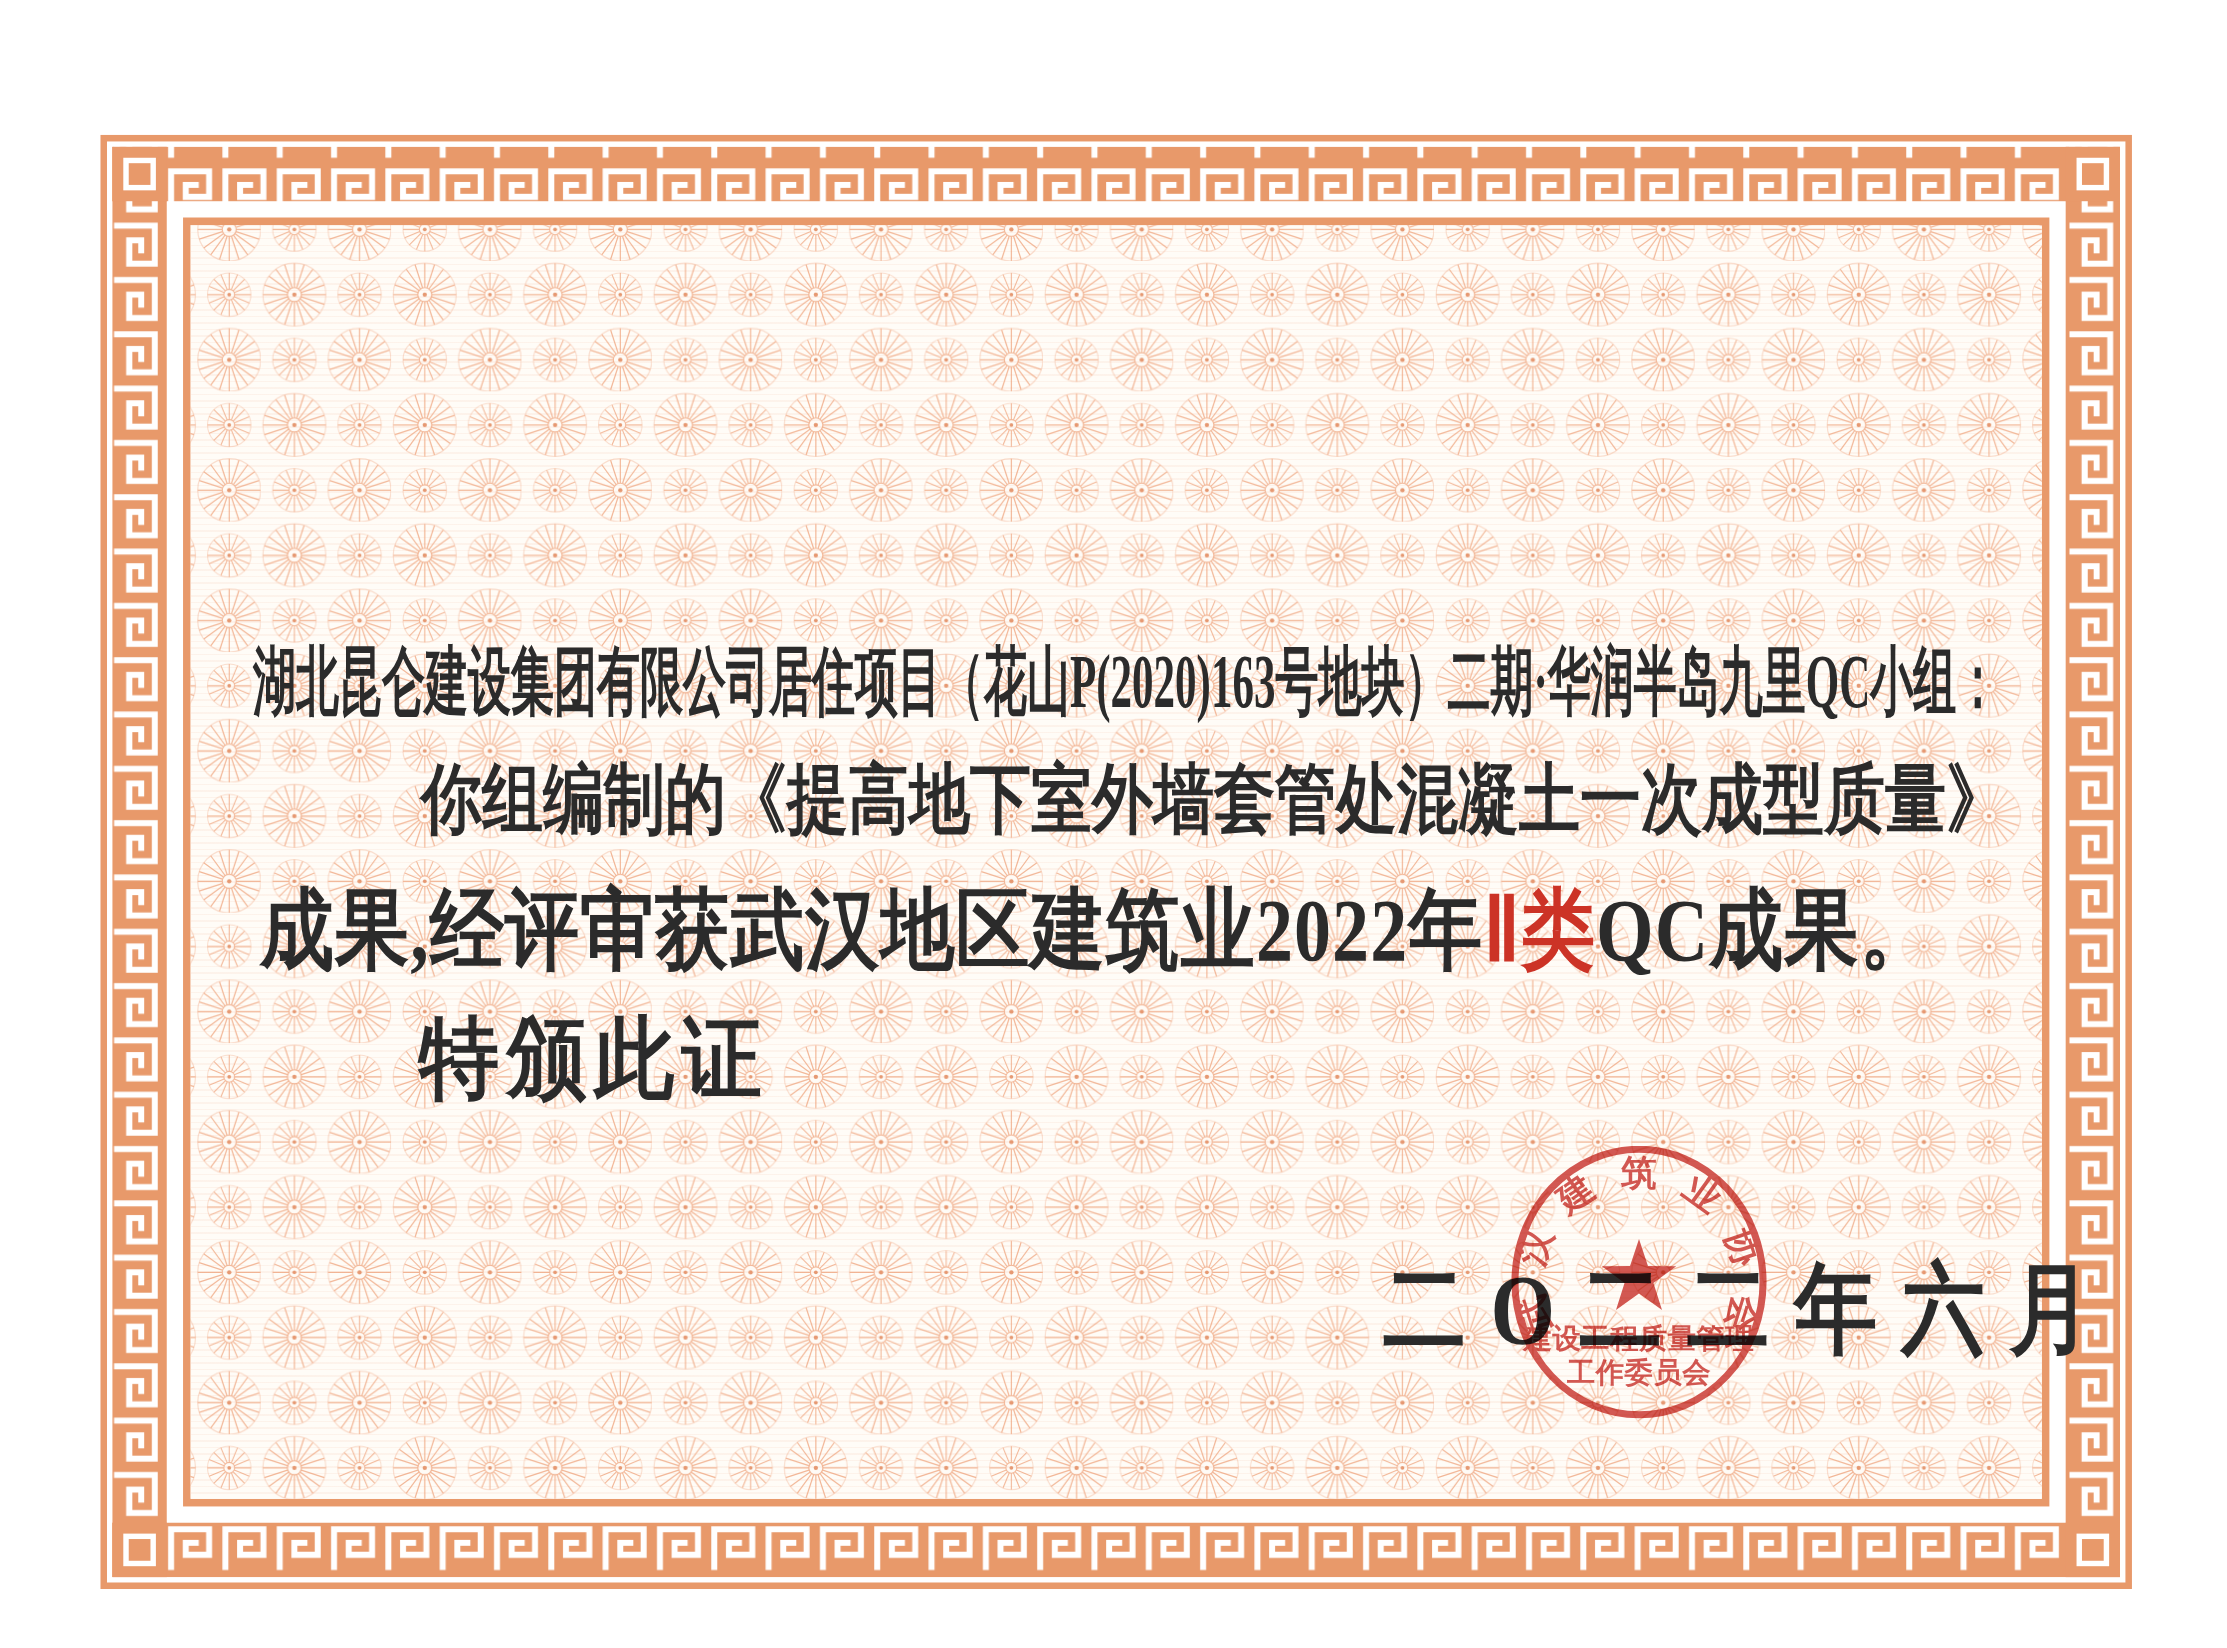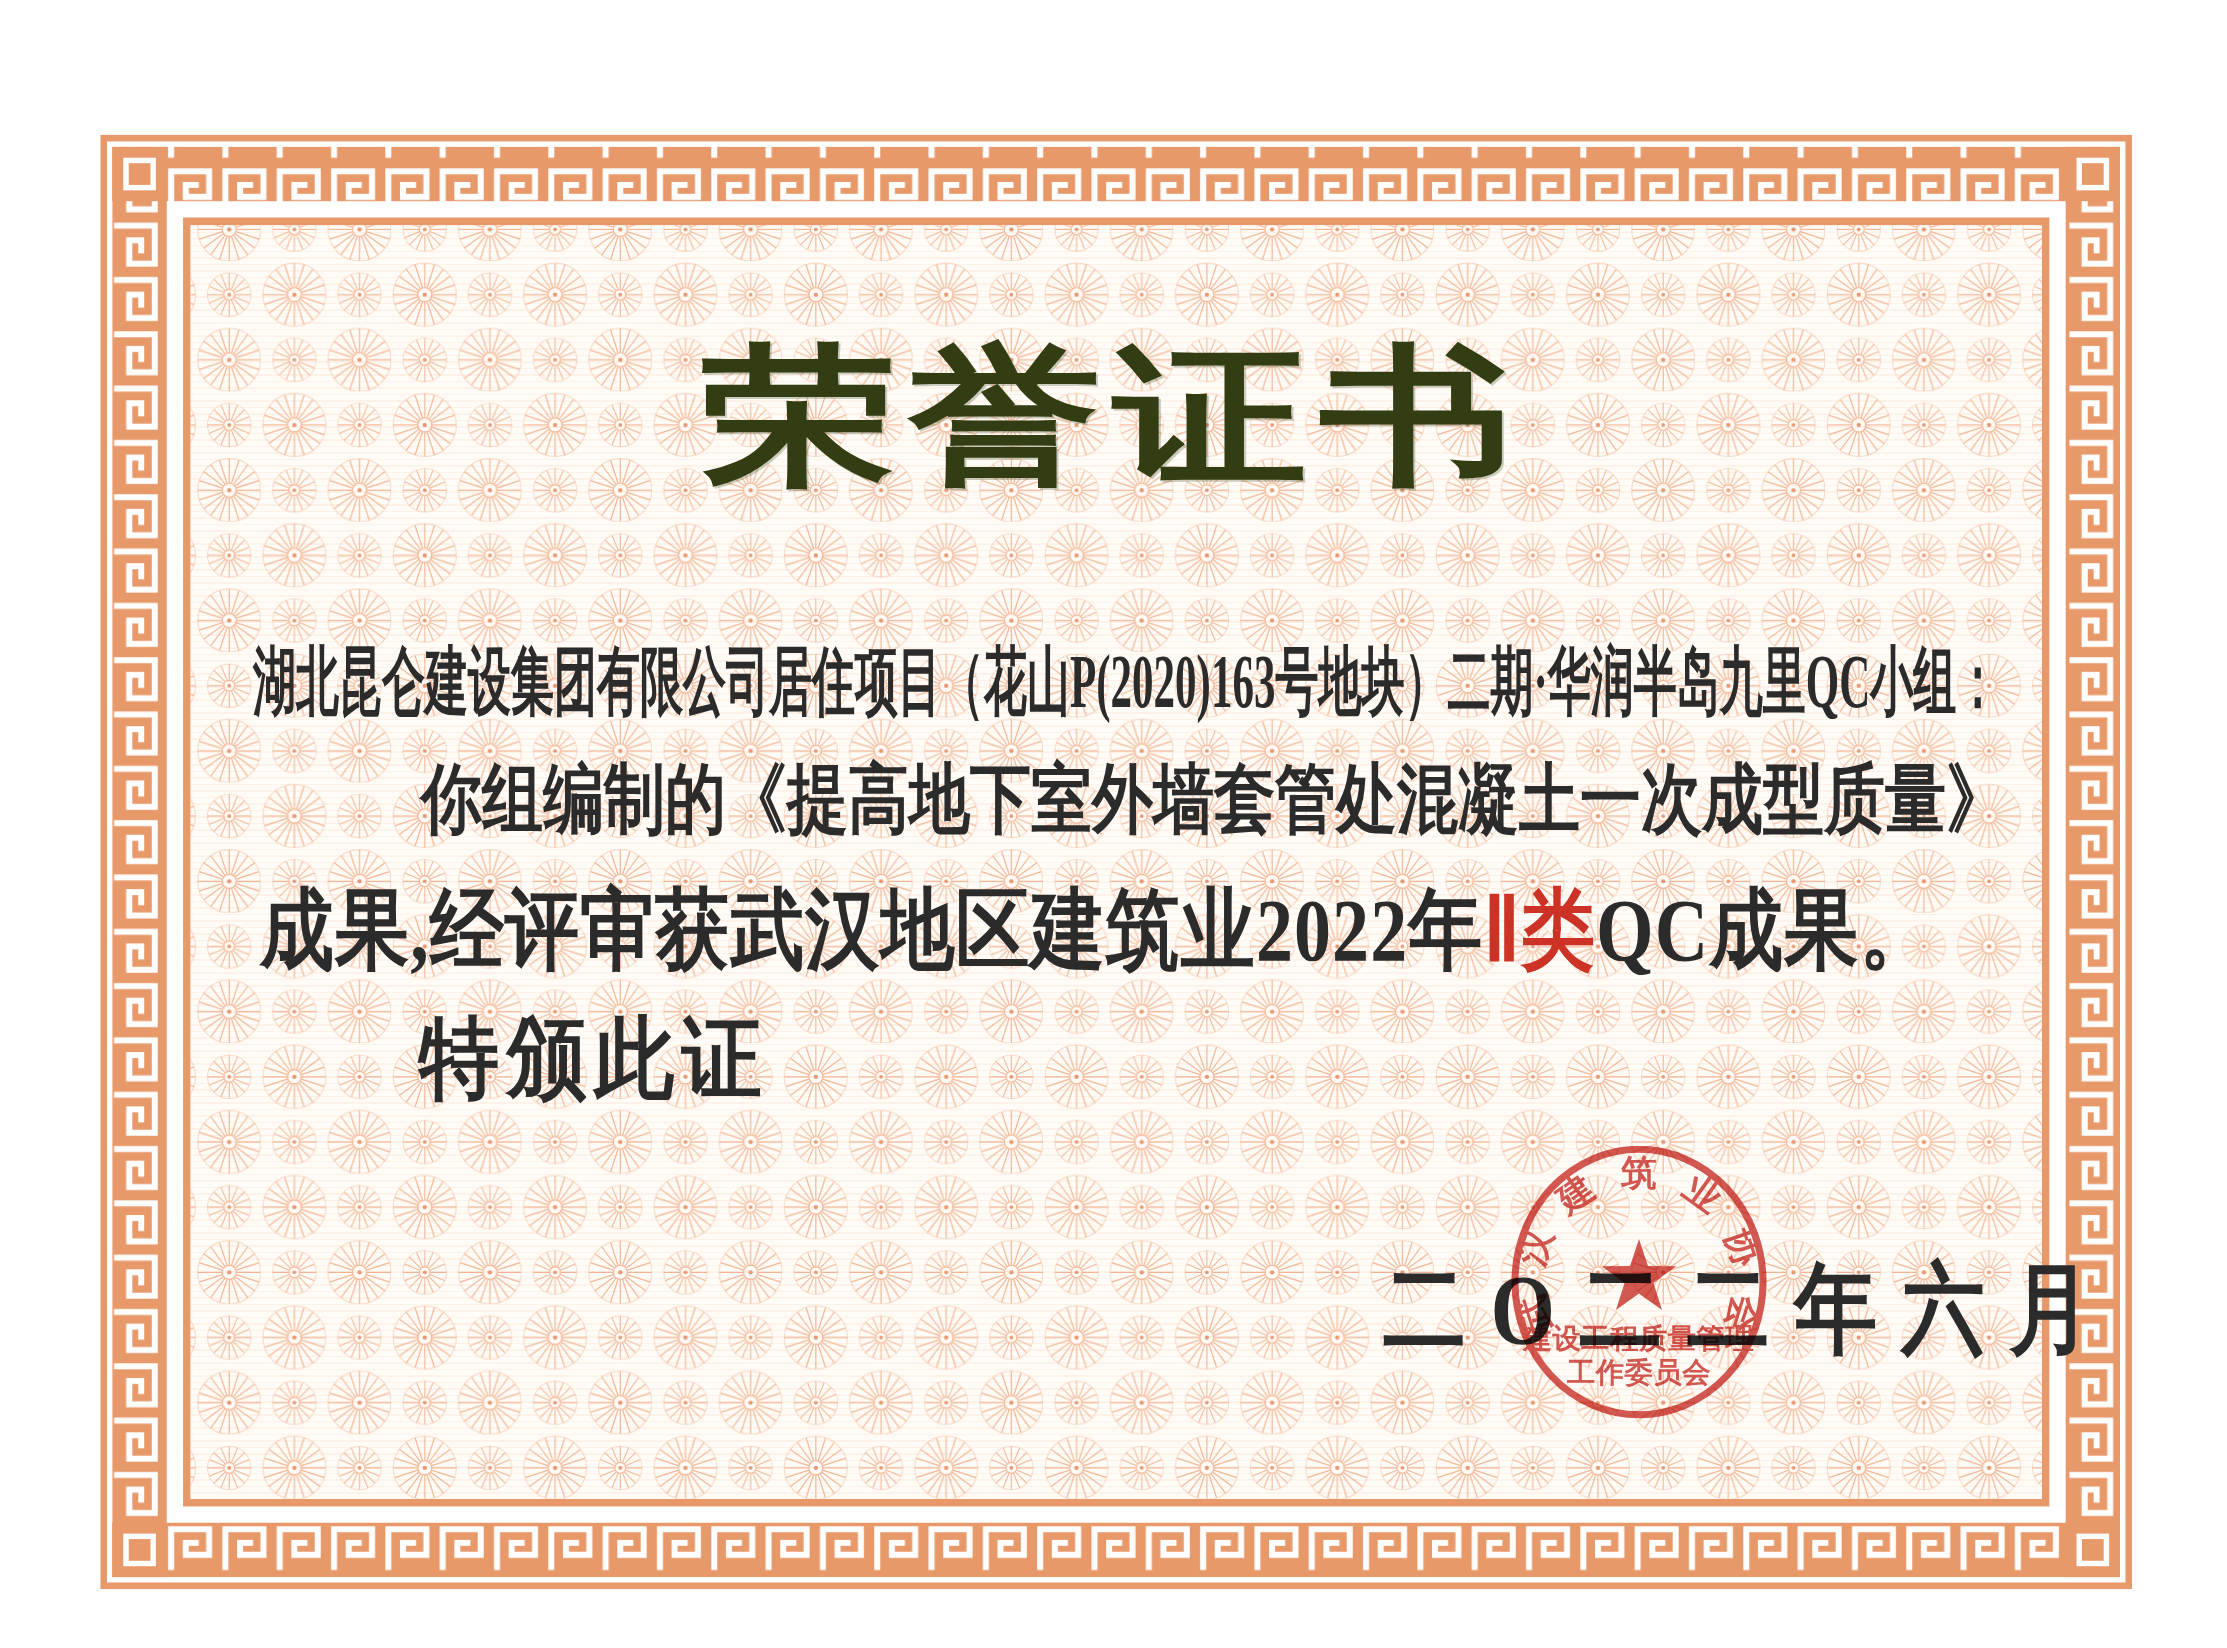--- a/index.html
+++ b/index.html
@@ -106,23 +106,20 @@
       </g>
     </g>
 
     <rect x="344" y="407" width="3422" height="2359" fill="none" stroke="#e8996a" stroke-width="14"></rect>
 
     <rect x="351" y="414" width="3408" height="2345" fill="url(#flowers)"></rect>
   </svg>
 
   <div class="texture"></div>
 
-  <div class="title-wrap">
-    <span class="title-inner">荣誉证书</span>
-  </div>
 
   <div class="txt l-recipient">湖北昆仑建设集团有限公司居住项目（花山P(2020)163号地块）二期·华润半岛九里QC小组：</div>
 
   <div class="txt l-body"><span>你组编制的</span><span>《提高地下室外墙套管处混凝土一次成型质量》</span></div>
 
   <div class="txt l-result"><span>成果,经评审获武汉地区建筑业2022年</span><span class="grade">Ⅱ类</span><span>QC成果。</span></div>
 
   <div class="txt l-issue">特颁此证</div>
 
   <div class="txt l-date">二O二二年六月</div>

